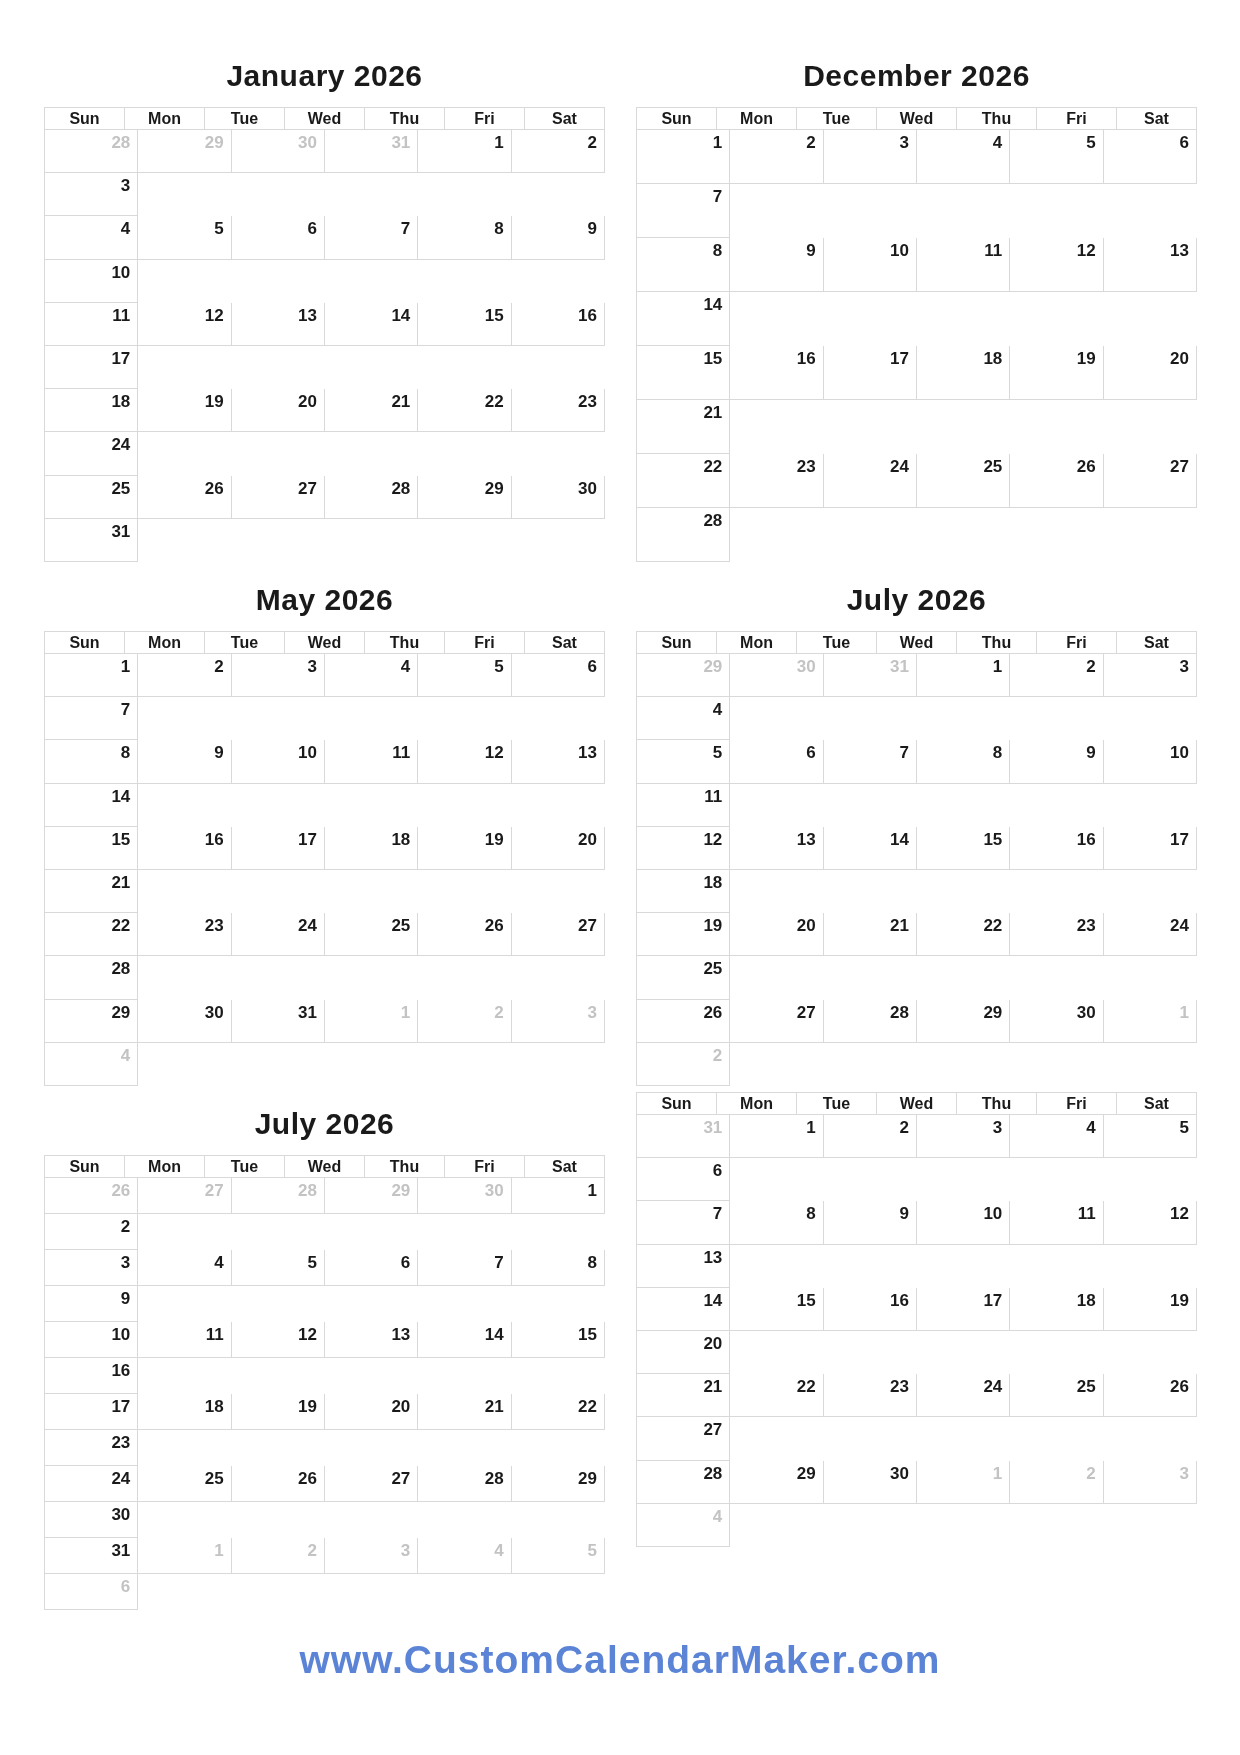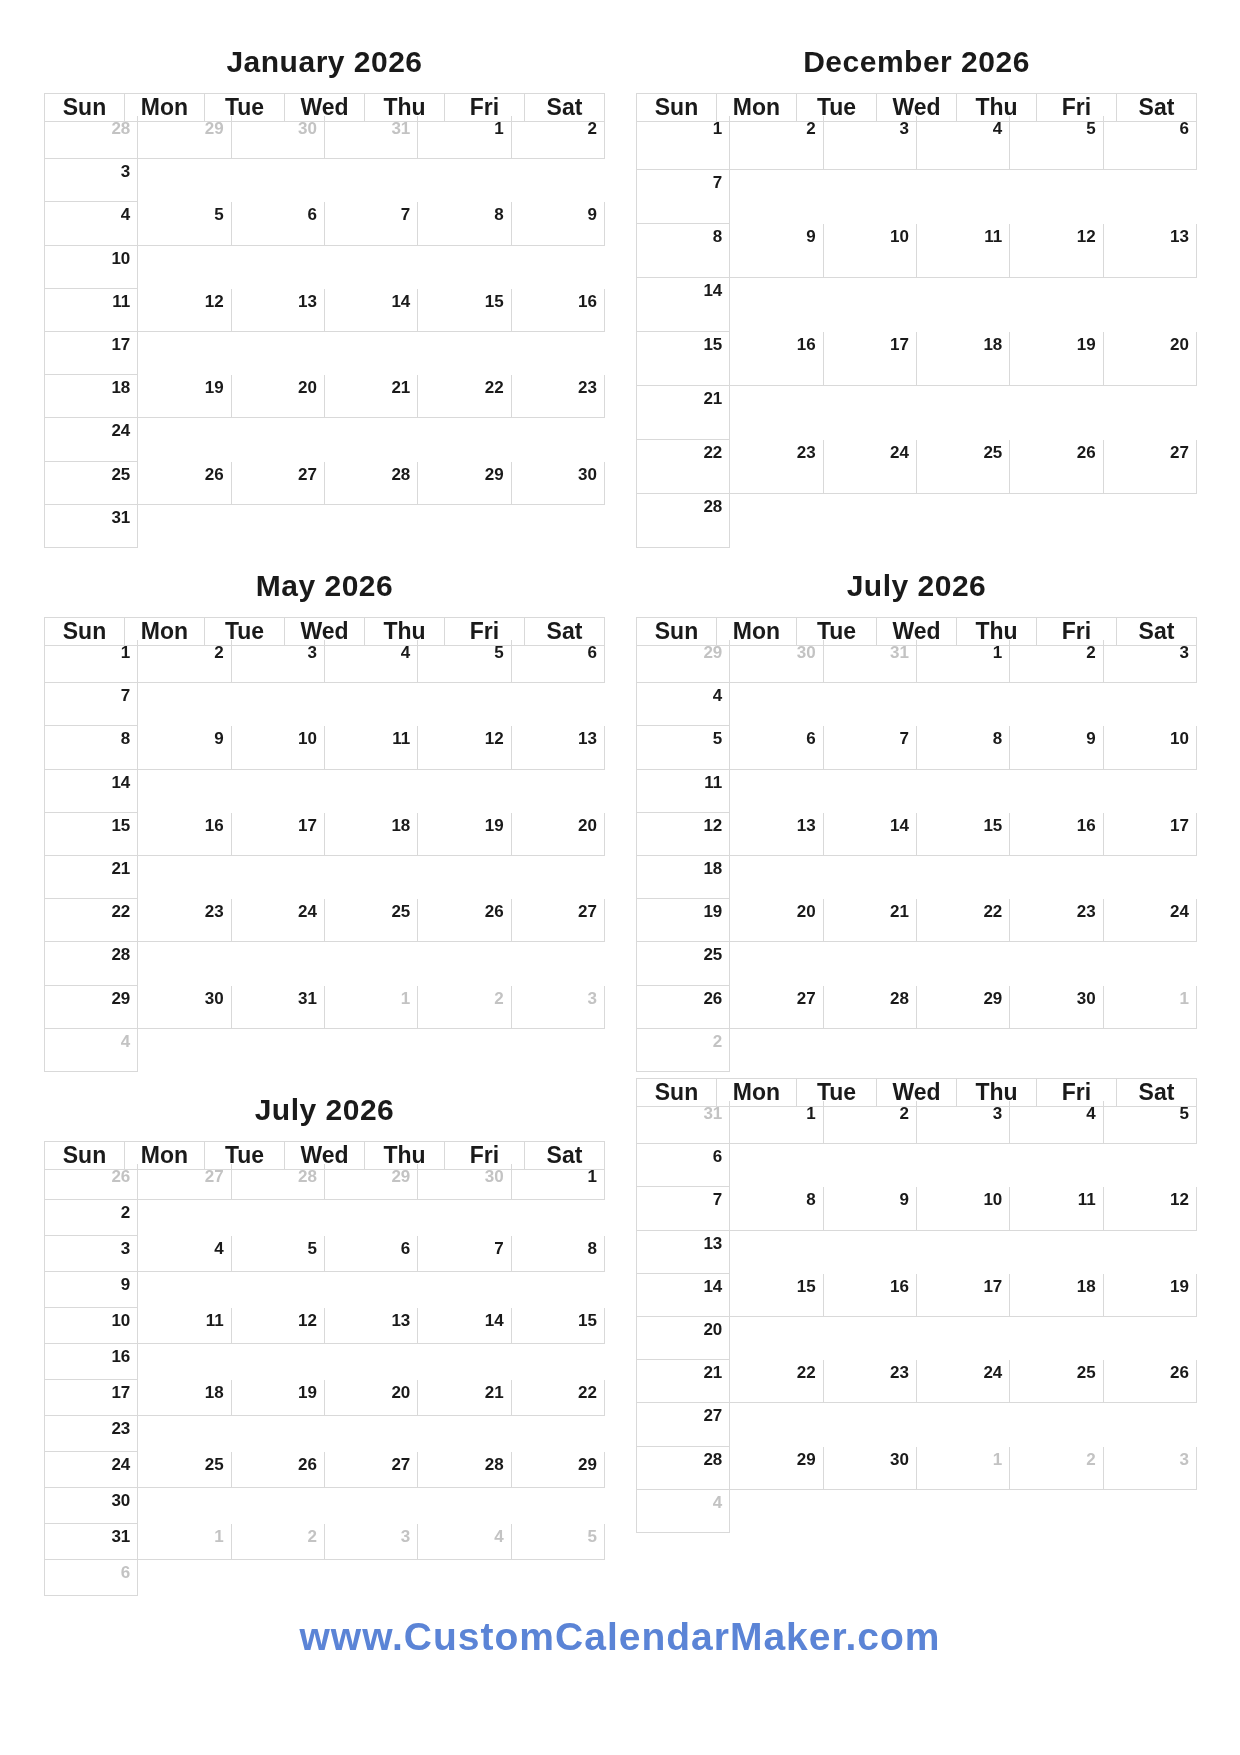--- a/index.html
+++ b/index.html
@@ -2,21 +2,21 @@
 <html style="--c-title: #1a1a1a; --c-date: #1a1a1a; --c-muted: #c3c3c3; --c-border: #d9d9d9; --c-wm: #5b84d6;"><head>
 <meta charset="utf-8">
 <style>
   * { margin:0; padding:0; box-sizing:border-box; }
   html,body { background:#ffffff; }
   body { font-family:"Liberation Sans", sans-serif; }
   .page {
     position:relative;
     width:1240px; height:1755px;
     background:#ffffff;
-    padding-top:30px;
+    padding-top:44px;
     overflow:hidden;
   }
   .section {
     display:flex;
     gap:31px;
     padding:0 43px 0 44px;
     margin-bottom:6px;
   }
   .month { flex:1; min-width:0; }
   .month-title {
@@ -38,35 +38,35 @@
     display:grid; grid-template-columns:repeat(7,1fr);
   }
   .week-row {
     flex:1;
     display:grid; grid-template-columns:repeat(6,1fr);
   }
   .hcell {
     border-right:1px solid var(--c-border,#d9d9d9);
     border-bottom:1px solid var(--c-border,#d9d9d9);
     display:flex; align-items:center; justify-content:center;
-    font-size:23px; font-weight:bold;
+    font-size:16px; font-weight:bold;
     color:var(--c-date,#1a1a1a);
   }
   .dcell {
     border-right:1px solid var(--c-border,#d9d9d9);
     border-bottom:1px solid var(--c-border,#d9d9d9);
     text-align:right;
     padding:3px 7px 0 0;
     font-size:17px; font-weight:bold;
     color:var(--c-date,#1a1a1a);
     overflow:hidden;
   }
   .dcell.muted { color:var(--c-muted,#c3c3c3); }
   .watermark {
-    margin-top:19px;
+    margin-top:28px;
     text-align:center;
   }
   .watermark-text {
     display:inline-block;
     font-size:39px; font-weight:bold;
     letter-spacing:1px;
     color:var(--c-wm,#5b84d6);
     text-shadow:0 0 1px rgba(255,255,255,0.55);
   }
 </style>

